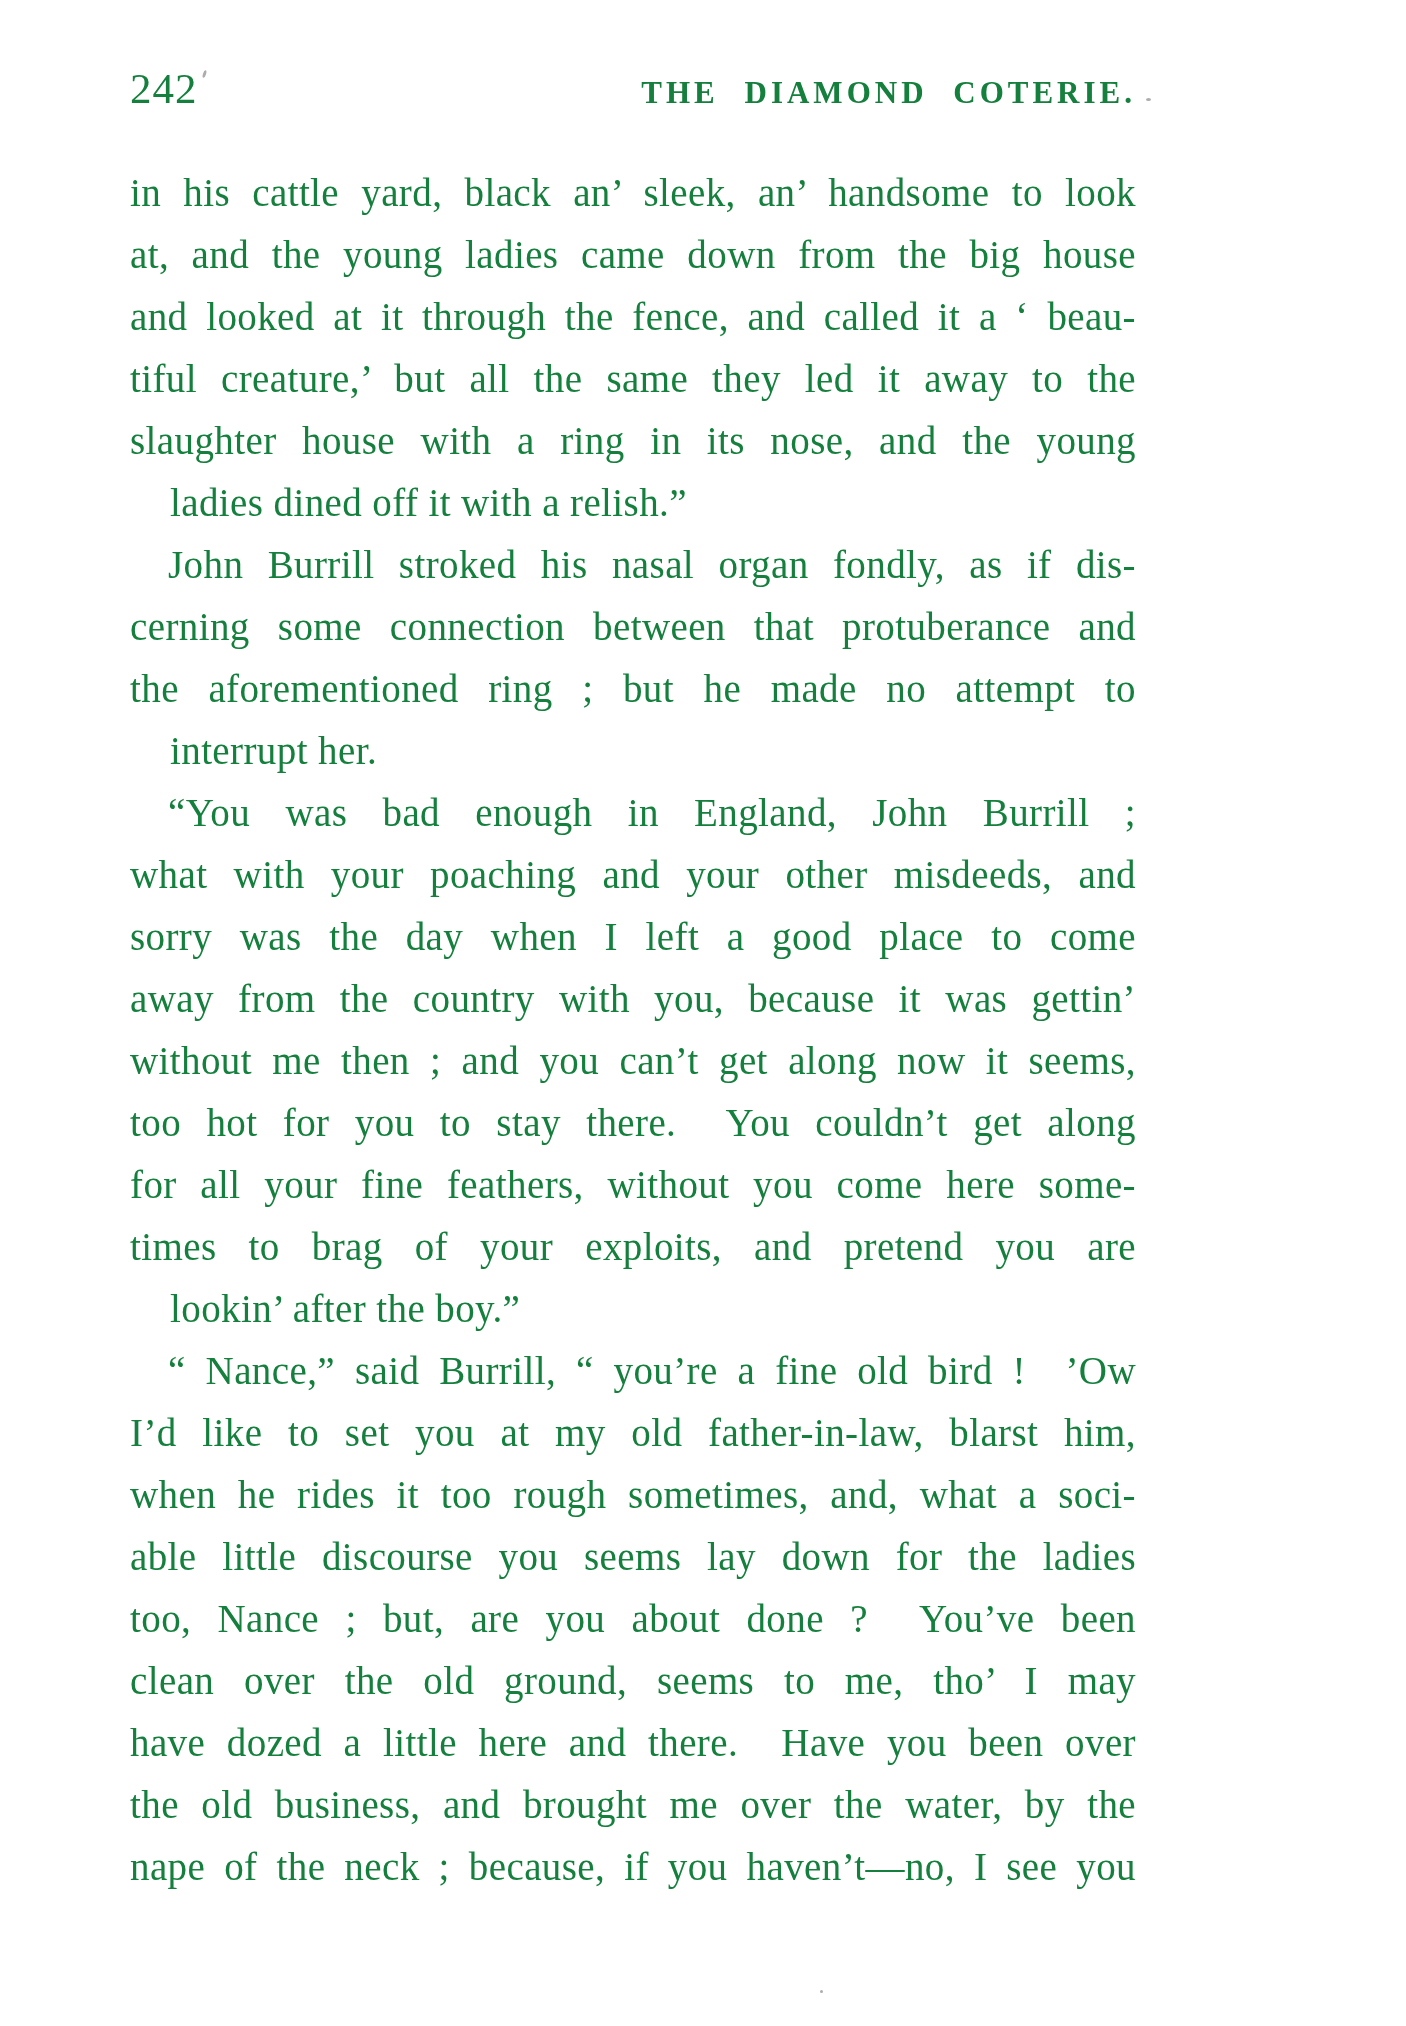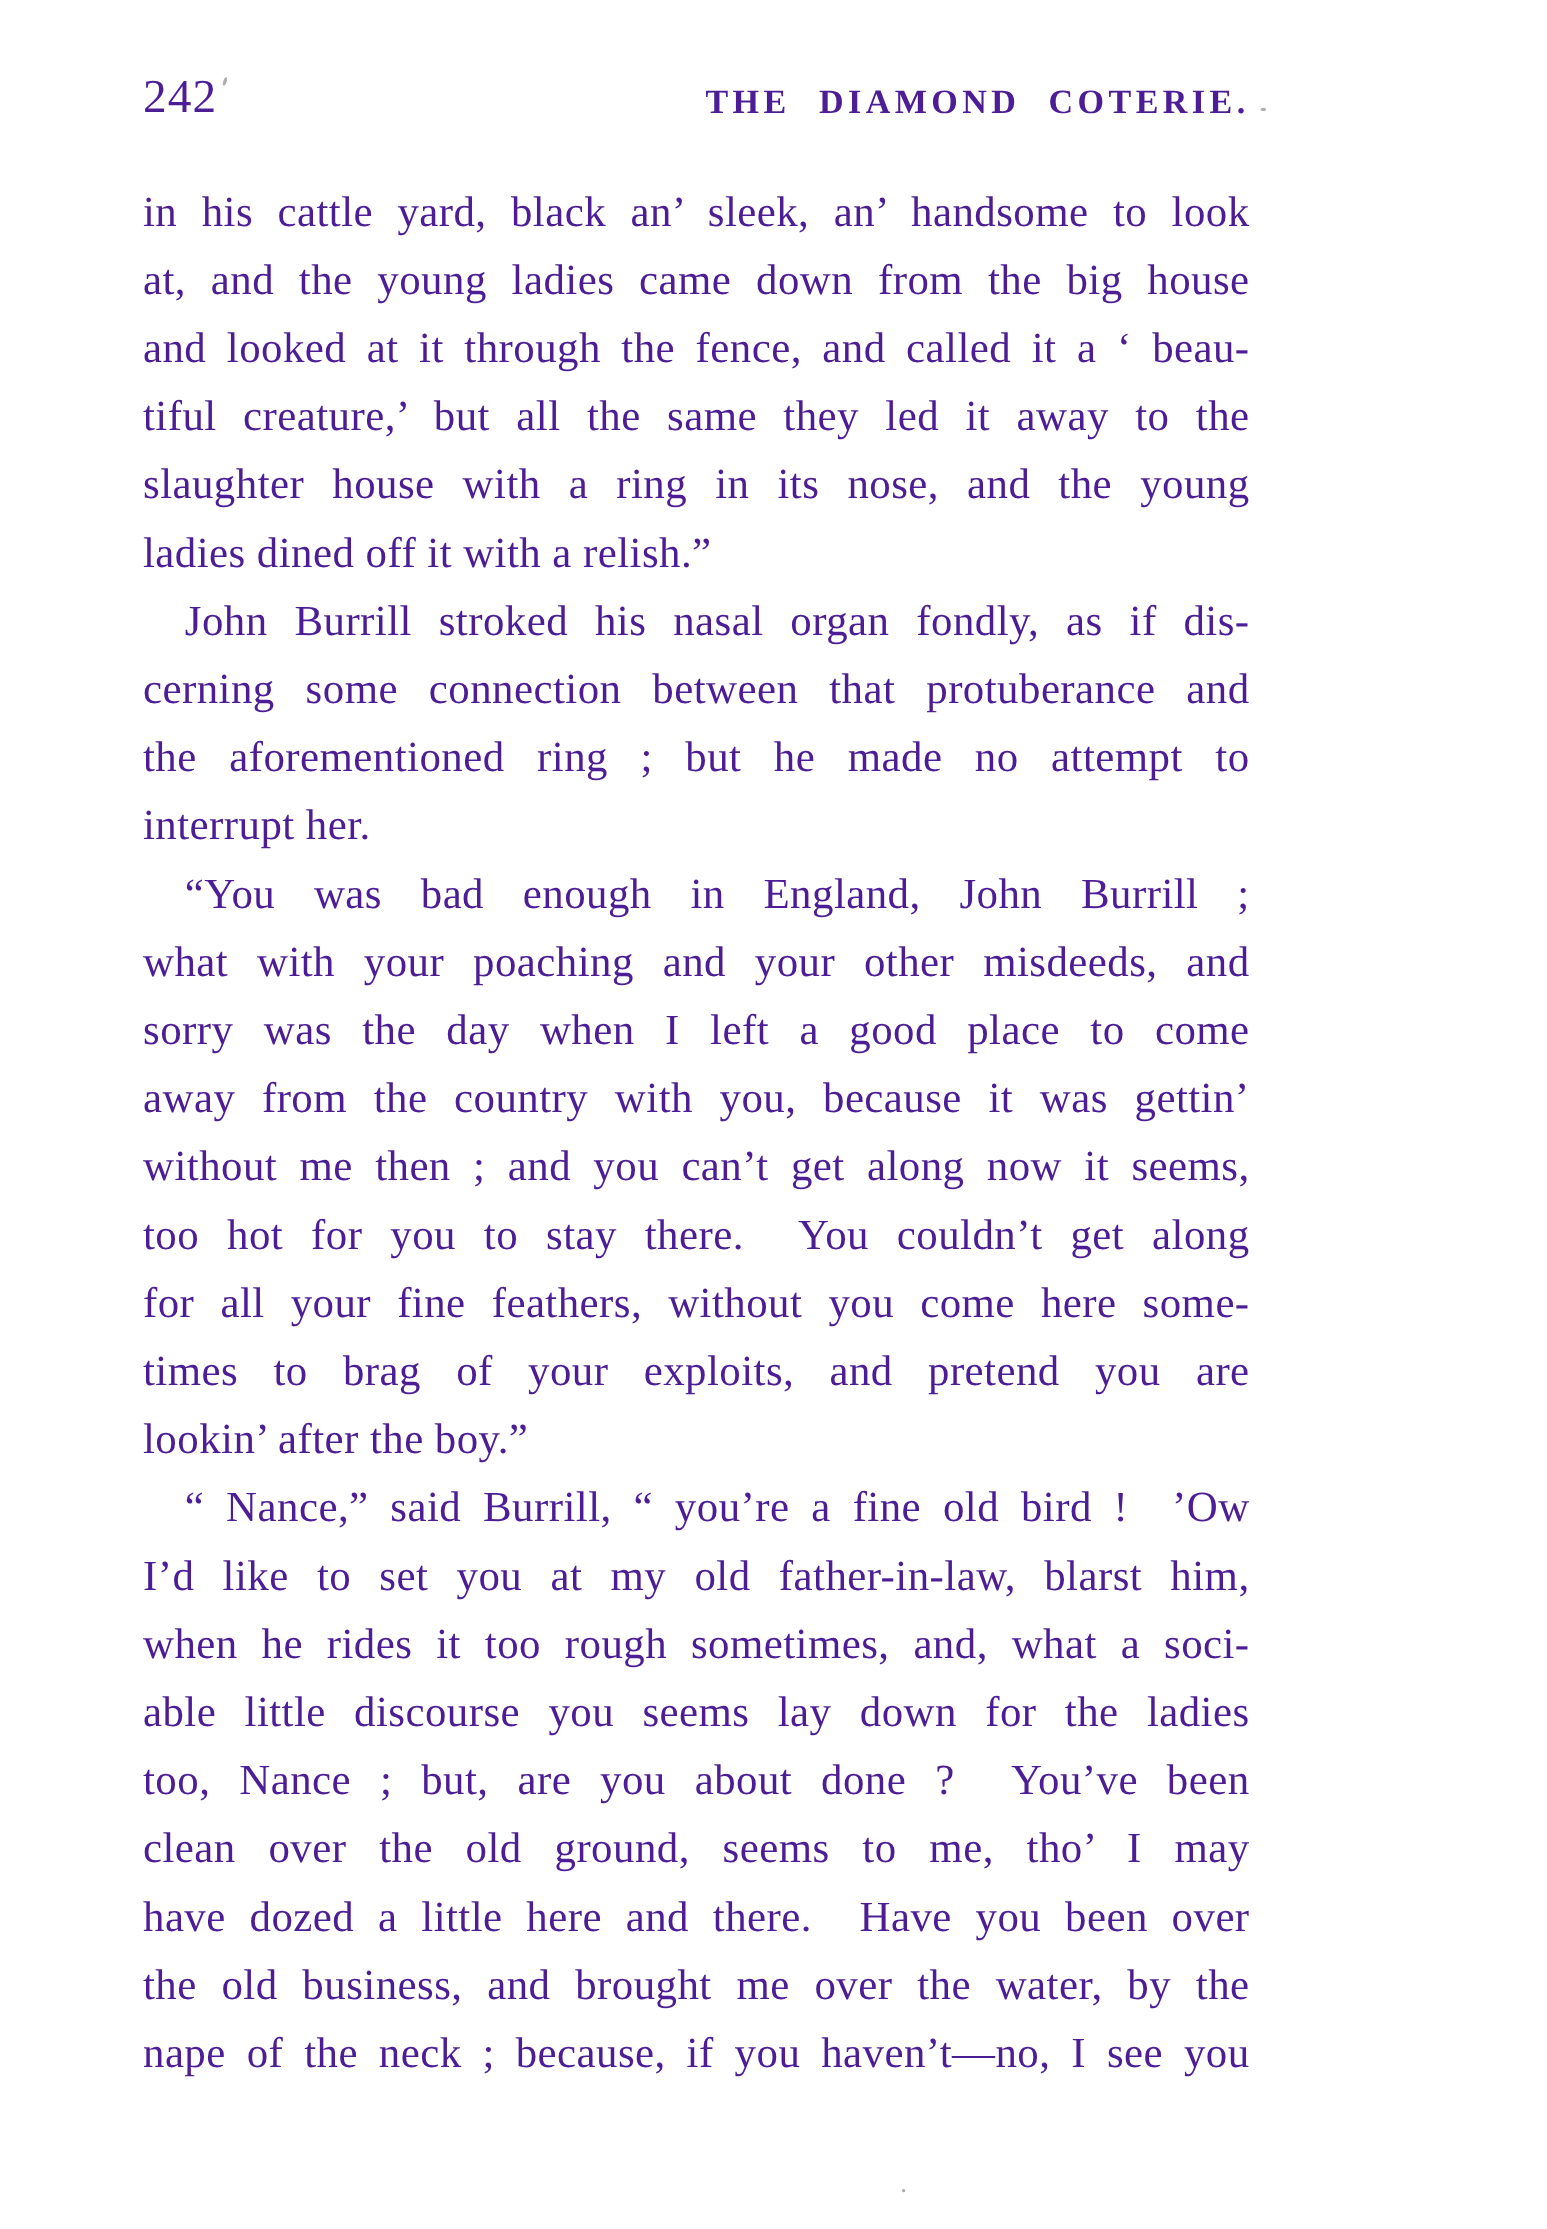--- a/index.html
+++ b/index.html
@@ -5,21 +5,21 @@
   html, body {
     margin: 0;
     padding: 0;
     background: #ffffff;
   }
   .page {
     position: relative;
     width: 1342px;
     height: 2026px;
     background: #ffffff;
-    color: #4c1d95;
+    color: #15803d;
     font-family: "Liberation Serif", "DejaVu Serif", serif;
     overflow: hidden;
   }
   .page-header {
     position: absolute;
     top: 58px;
     left: 130px;
     right: 206px;
     height: 52px;
   }
@@ -55,20 +55,21 @@
     font-size: 39px;
     line-height: 62px;
     letter-spacing: 0.4px;
     white-space: pre-wrap;
     text-align: justify;
     text-align-last: justify;
     text-justify: inter-word;
   }
   .line.unjust {
     text-align-last: left;
+    margin-left: 40px;
   }
   .line.indent {
     text-indent: 38px;
   }
   
   .speck {
     position: absolute;
     background: #777;
     border-radius: 50%;
     width: 4px;

